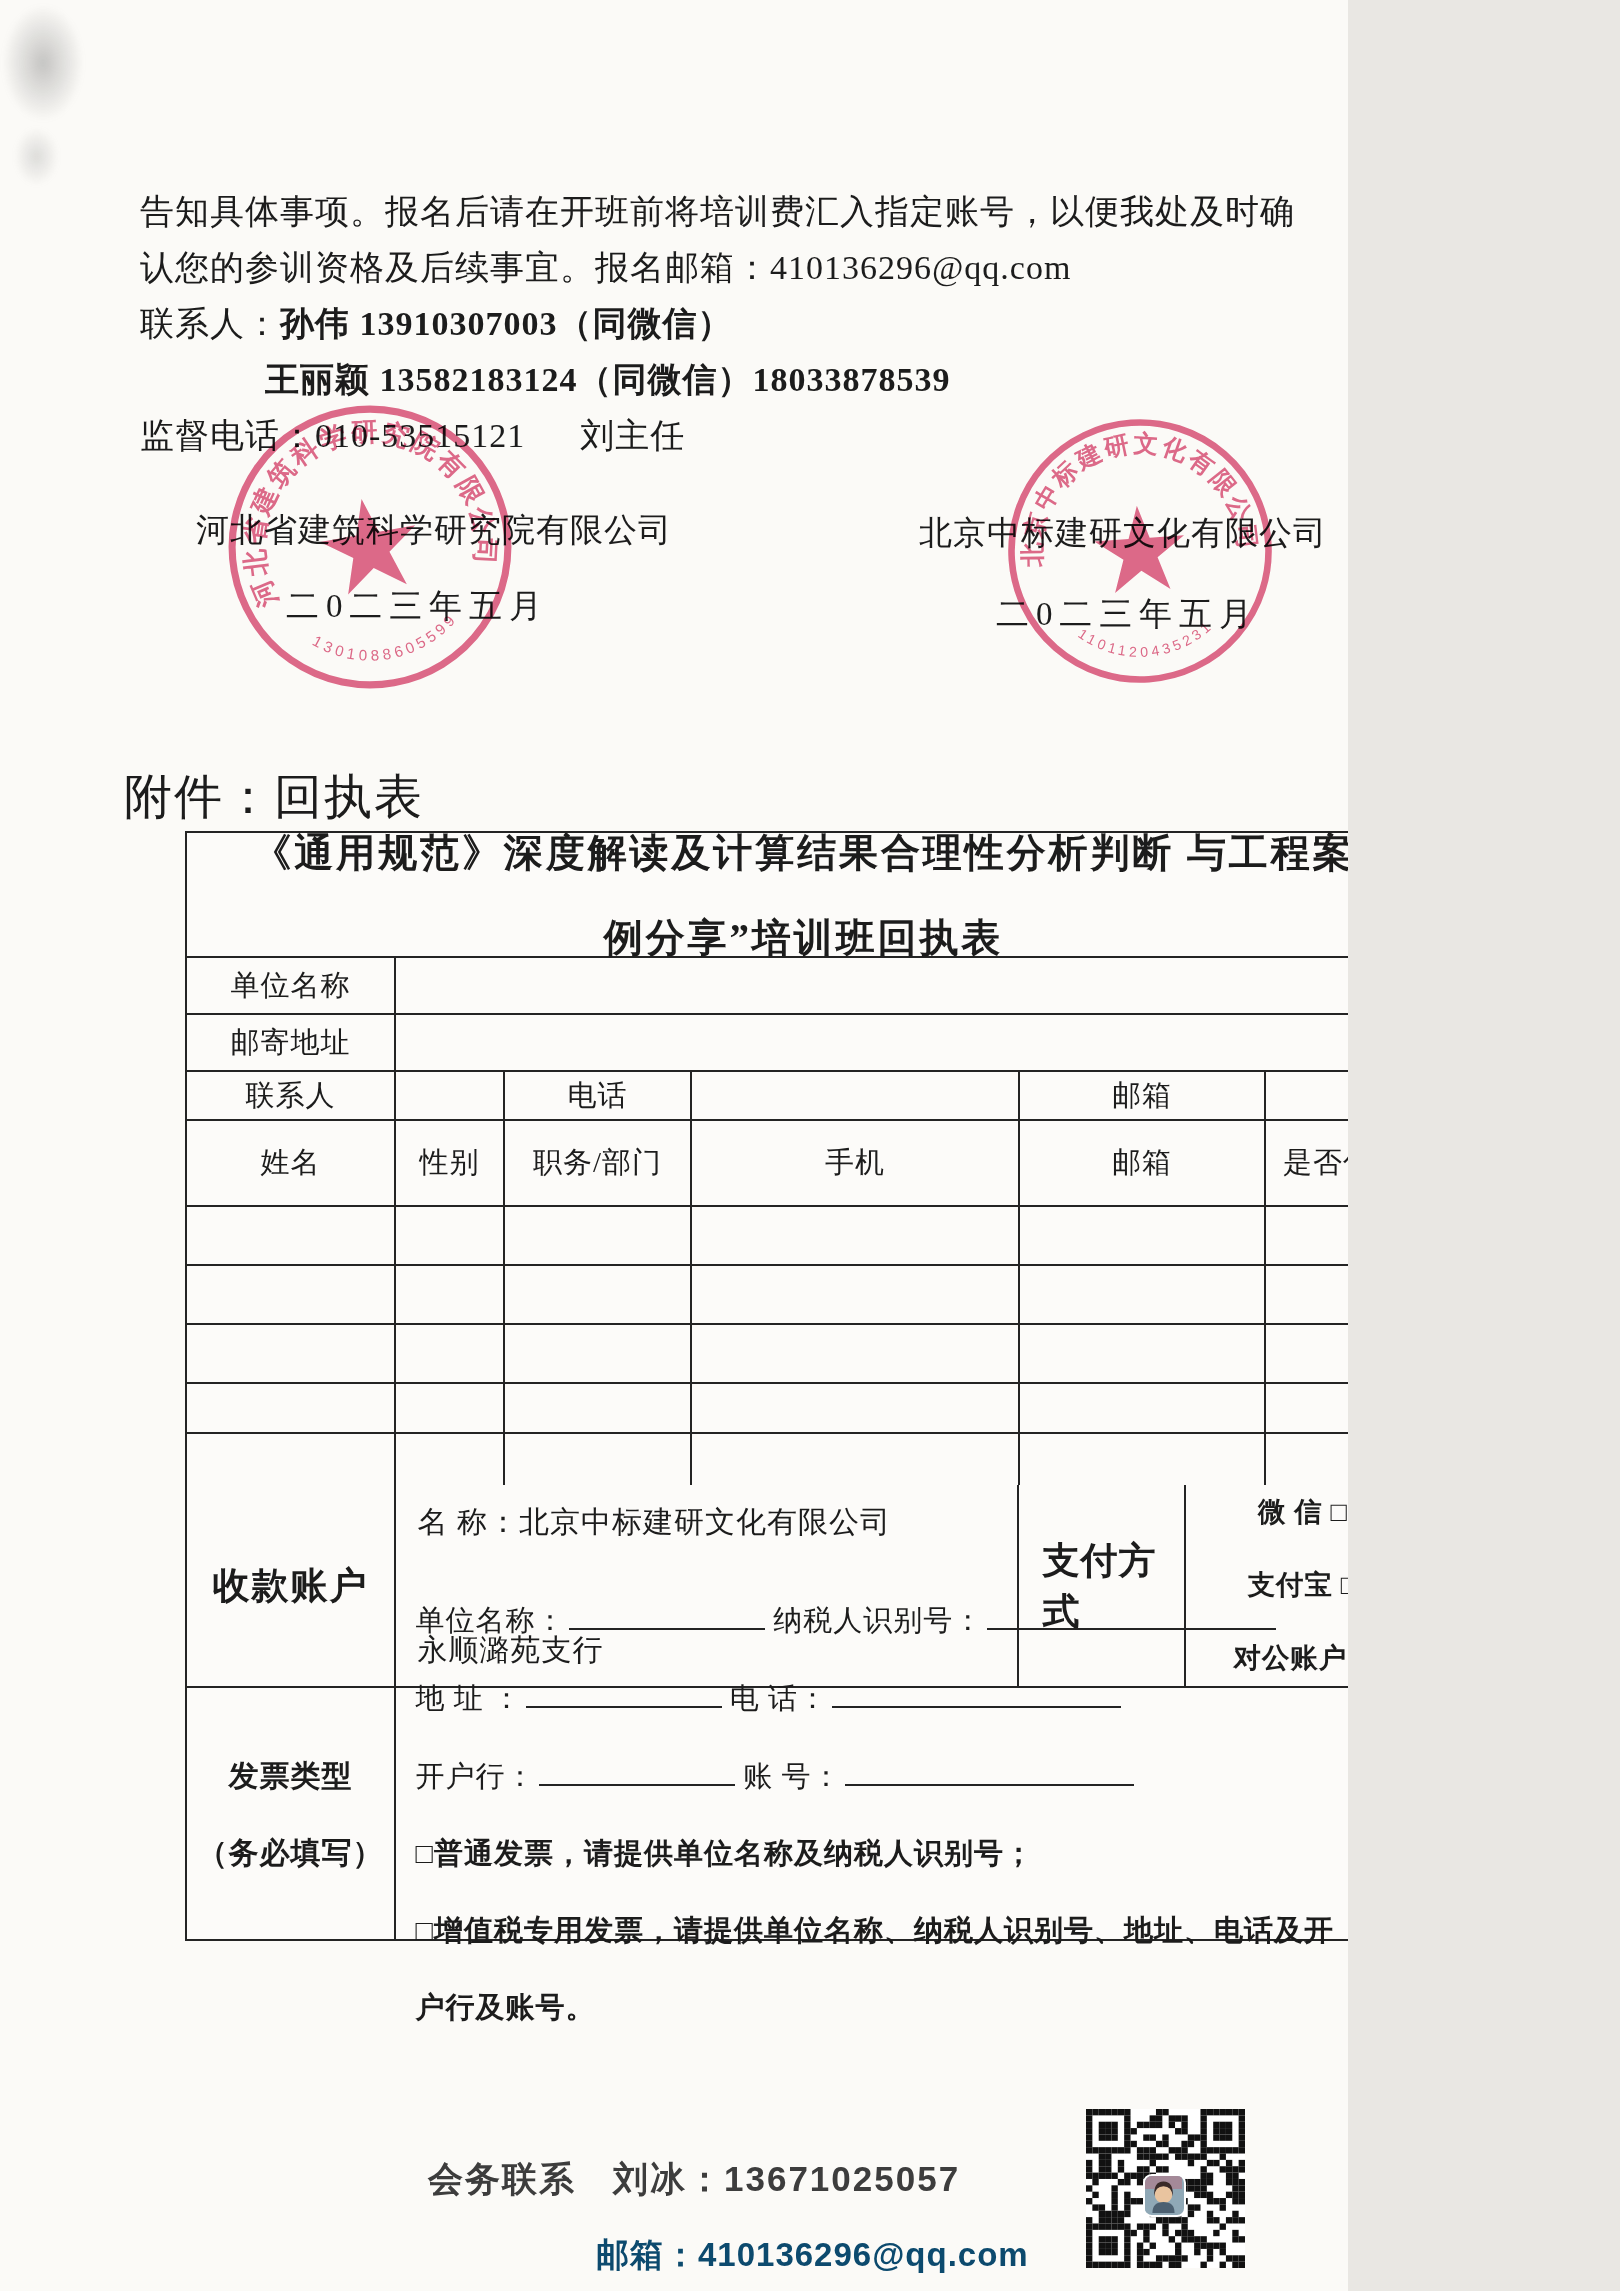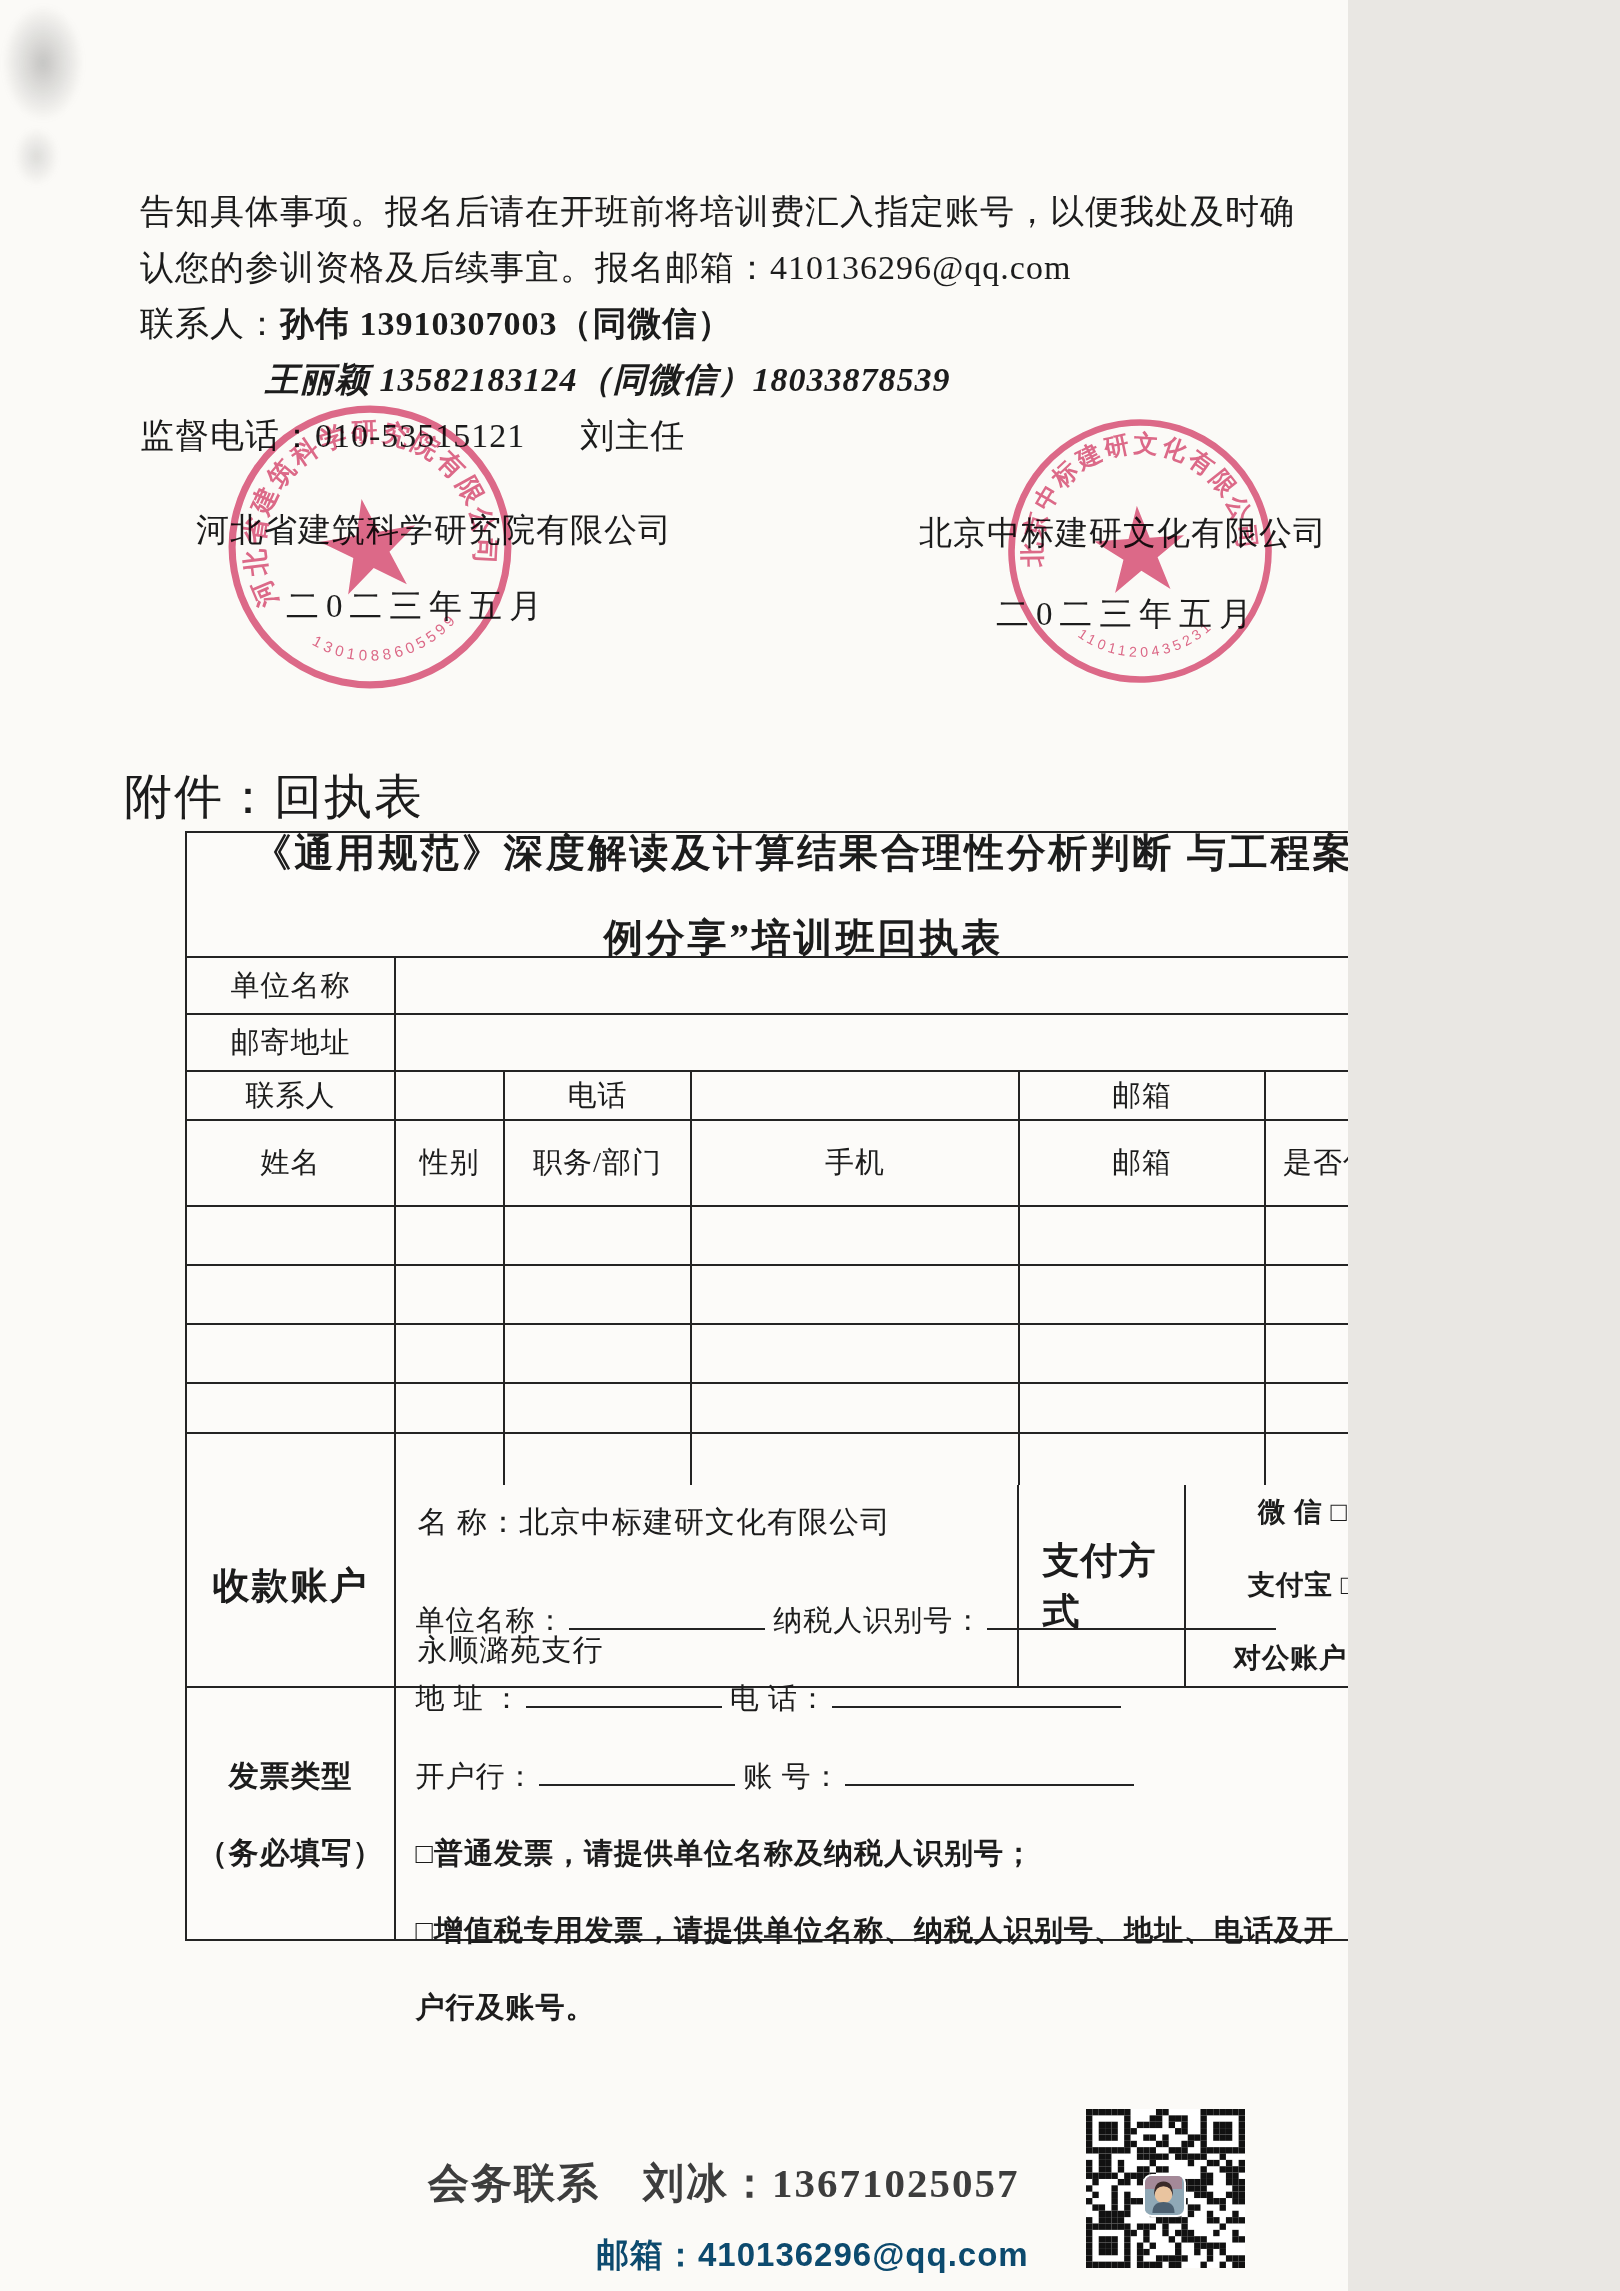--- a/index.html
+++ b/index.html
@@ -7,21 +7,21 @@
        font-family:"Liberation Serif",serif;color:#1c1c1c;}
   
   .smudge{position:absolute;border-radius:50%;filter:blur(2.9px);}
   .smudge-a{left:2px;top:3.9px;width:82px;height:118px;background:radial-gradient(ellipse,rgba(110,110,110,.38),transparent 70%);}
   .smudge-b{left:13.7px;top:127px;width:45px;height:59px;background:radial-gradient(ellipse,rgba(130,130,130,.25),transparent 70%);}
   .red-speck{position:absolute;left:1588px;top:2px;width:17.6px;height:23.5px;border-radius:50%;
        background:radial-gradient(ellipse,rgba(224,70,100,.6),transparent 75%);filter:blur(1px);}
   
   .intro{position:absolute;left:140px;top:184px;width:1269px;font-size:34px;line-height:56px;letter-spacing:1px;}
   .intro p{margin:0;}
-  .indent{padding-left:125px;font-style:italic;}
+  .indent{padding-left:125px;}
   .sup-name{margin-left:55px;}
   b{font-weight:bold;}
   
   .company{position:absolute;font-size:33px;letter-spacing:1px;white-space:nowrap;}
   .company-left{left:196px;top:508px;}
   .company-right{left:919px;top:511px;}
   .sig-date{position:absolute;font-size:33px;letter-spacing:6.9px;white-space:nowrap;}
   .date-left{left:286px;top:584px;}
   .date-right{left:996px;top:592px;}
   
@@ -50,22 +50,22 @@
   .paym span{display:inline-block;width:118px;text-align:left;line-height:51px;word-break:break-all;}
   .pay-options{flex-direction:column;font-size:27.4px;font-weight:bold;line-height:41px;align-items:center;}
   .pay-options div{white-space:nowrap;}
   .invoice-label{flex-direction:column;font-size:30px;font-weight:bold;line-height:45px;}
   .invoice-content{flex-direction:column;align-items:flex-start;justify-content:center;
                    padding:11.8px 9.8px 11.8px 19.6px;font-size:29px;line-height:45px;}
   .blank{display:inline-block;border-bottom:2.9px solid #242424;height:31px;vertical-align:baseline;margin:0 7.8px 0 3.9px;}
   .w-a{width:196px;} .w-b{width:289px;}
   .inv-note{font-weight:bold;}
   
-  .footer-contact{position:absolute;left:428px;top:2156px;font-family:Liberation Serif, serif;
-                  font-weight:bold;font-size:41px;letter-spacing:2px;color:#3d3d3d;white-space:nowrap;text-align:right;}
+  .footer-contact{position:absolute;left:428px;top:2156px;font-family:Liberation Sans, sans-serif;
+                  font-weight:bold;font-size:35px;letter-spacing:2px;color:#3d3d3d;white-space:nowrap;text-align:right;}
   .footer-email{position:absolute;left:596px;top:2233px;font-family:"Liberation Sans",sans-serif;
                 font-weight:bold;font-size:33px;letter-spacing:1px;color:#0c4a6e;white-space:nowrap;}
   
   .qr{position:absolute;left:1086px;top:2109px;width:161px;height:159px;}
   .qr svg{display:block;}
   .qr-avatar{position:absolute;left:57px;top:65px;width:43px;height:43px;border:2.9px solid #fff;border-radius:8.8px;
              box-sizing:border-box;overflow:hidden;background:#8fa8b6;}
 </style>
 </head>
 <body>

